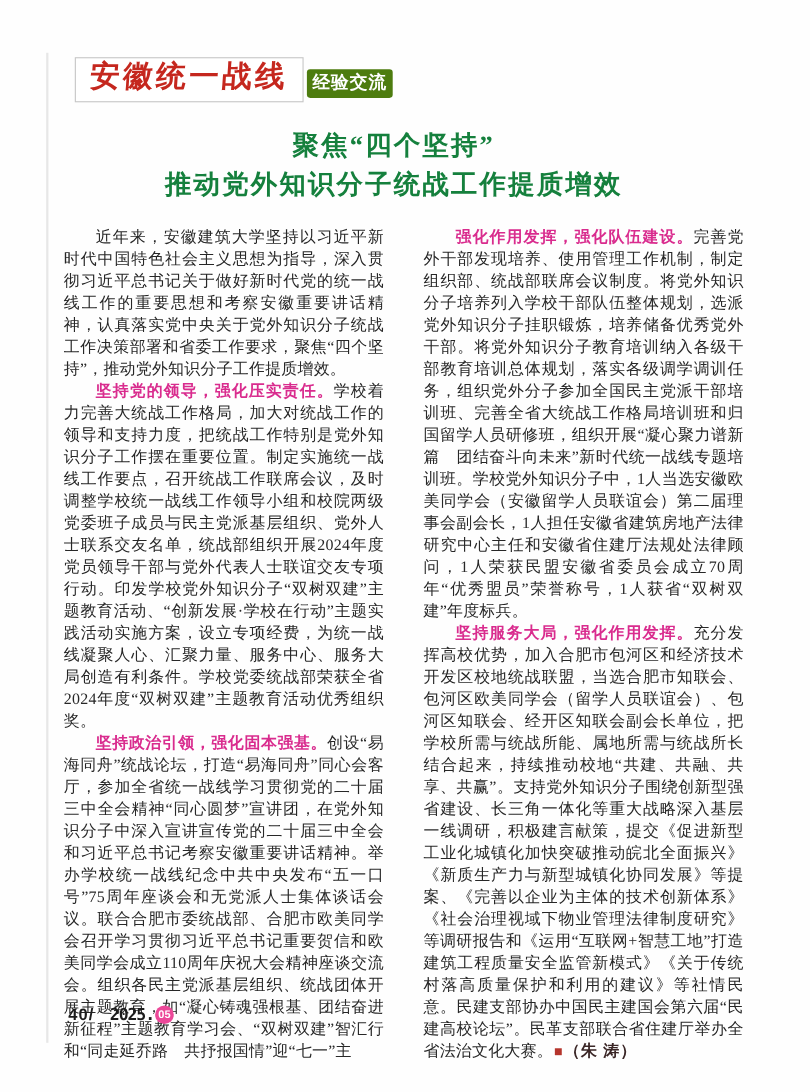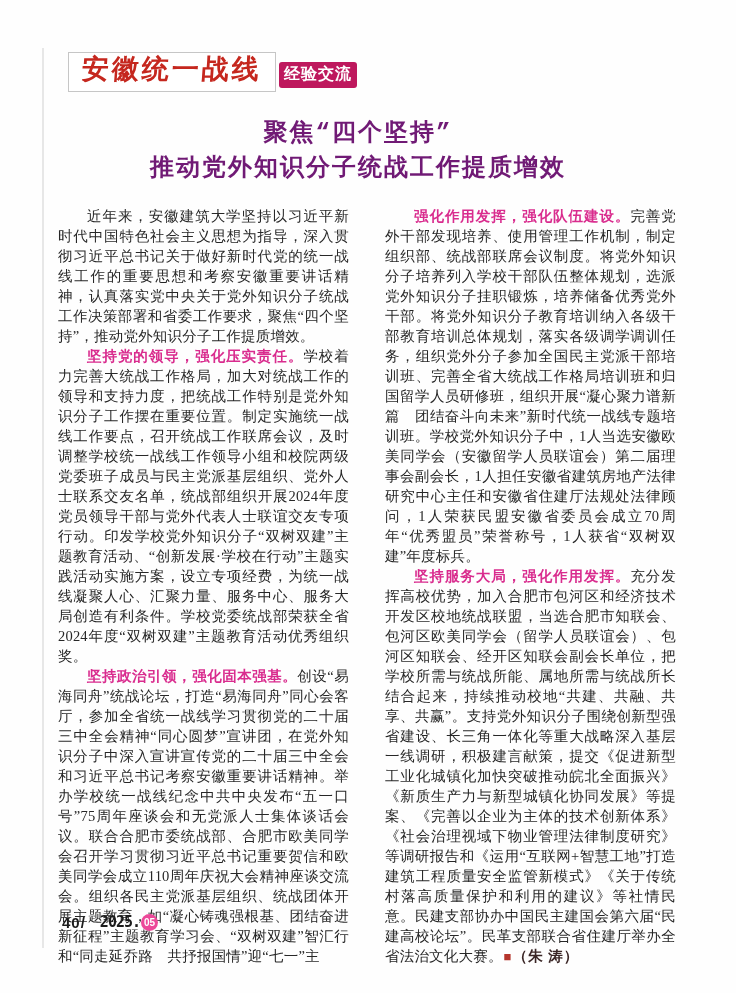--- a/index.html
+++ b/index.html
@@ -30,41 +30,40 @@
     font-size:27px;
     font-weight:bold;
     letter-spacing:3px;
     transform:skewX(-4deg);
     display:inline-block;
     white-space:nowrap;
   }
   .section-badge{
     margin-left:3px;
     margin-top:6px;
-    background:#be185d;
+    background:#4d7c0f;
     color:#ffffff;
     font-family:"Liberation Sans","DejaVu Sans",sans-serif;
     font-weight:bold;
     font-size:16px;
     letter-spacing:1px;
     padding:2px 5px 3px 5px;
     border-radius:3px;
     white-space:nowrap;
   }
   
   .title{
     position:absolute;left:0;right:20px;top:116px;
     margin:0;
     text-align:center;
-    color:#701a75;
+    color:#15803d;
     font-size:24px;
     line-height:35px;
     font-weight:bold;
     letter-spacing:2px;
-    font-family:Liberation Mono, monospace;
   }
   .title .title-line{display:block;white-space:nowrap;}
   
   .article{
     position:absolute;left:58px;top:206px;
     width:618px;
     display:flex;
     gap:36px;
   }
   .col{width:300px;}

